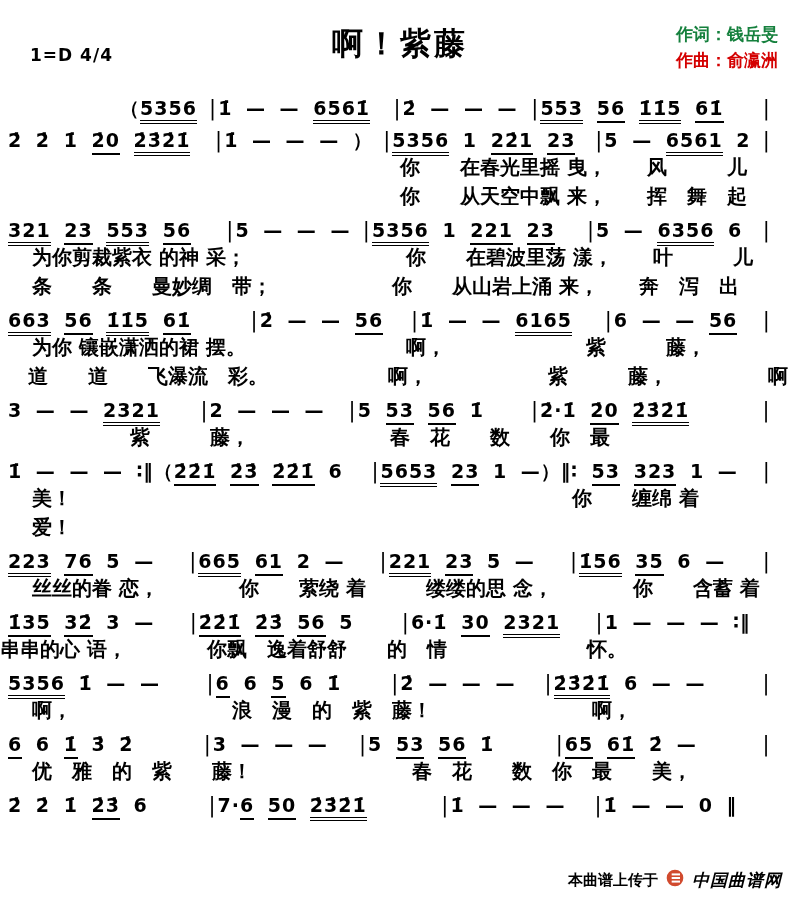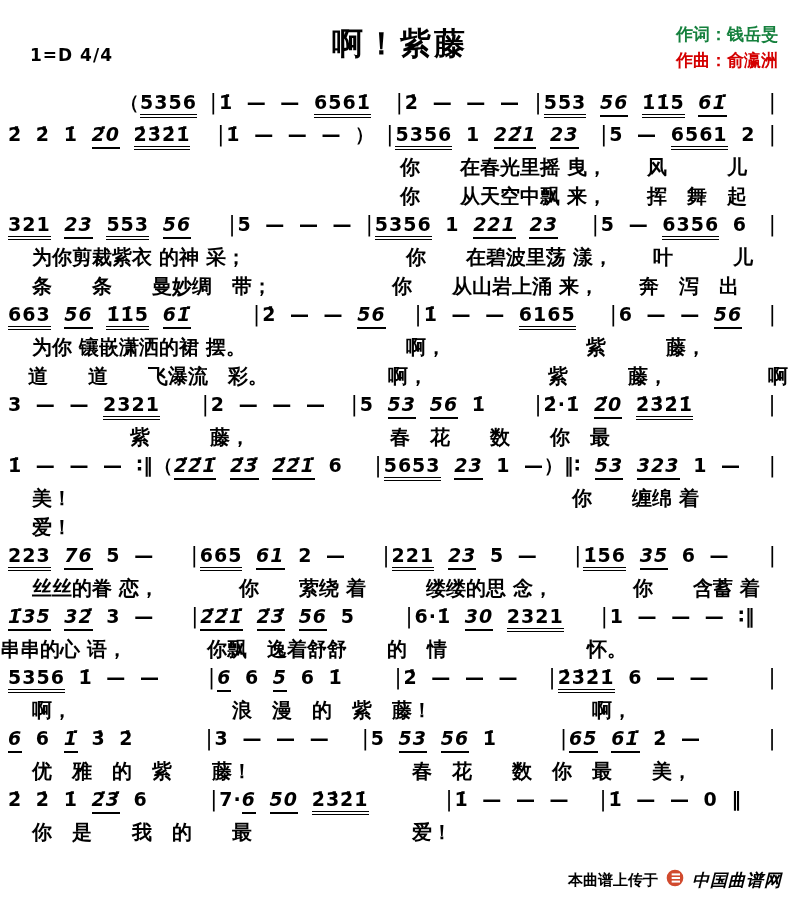--- a/index.html
+++ b/index.html
@@ -24,34 +24,34 @@
   }
   .credits{
     position:absolute;right:22px;top:18px;
     font-size:17px;font-weight:bold;line-height:1.55;
     text-align:left;
   }
   
   .score{padding-top:4px;}
   .row{white-space:pre;}
   .row.notation{
-    display:flex;align-items:flex-start;
+    display:flex;align-items:flex-end;
     font-weight:bold;font-size:19px;
     height:32px;line-height:26px;
     letter-spacing:1px;word-spacing:6px;
-    padding-right:22px;box-sizing:border-box;
+    padding-right:28px;box-sizing:border-box;
   }
   .row.lyric{
     font-weight:bold;font-size:20px;
     height:29px;line-height:29px;
     letter-spacing:0;
   }
   .measure{white-space:pre;flex-shrink:1;min-width:0;}
   .bar{font-weight:normal;font-size:21px;flex-grow:0;padding:0 1px;}
-  .u1{border-bottom:2px solid #000;padding-bottom:2px;font-style:italic;}
+  .u1{border-bottom:2px solid #000;padding-bottom:2px;}
   .u2{border-bottom:4px double #000;padding-bottom:1px;}
   
   .footer{
     position:absolute;right:18px;bottom:8px;
     display:flex;align-items:center;gap:7px;
     font-size:15px;font-weight:bold;
   }
   .site-name{font-size:17px;font-style:italic;letter-spacing:1px;}
 </style>
 </head>
@@ -86,21 +86,20 @@
       <div class="row lyric" style="padding-left: 32px;">爱！</div>
       <div class="row notation" style="padding-left: 8px;"><span class="measure" style="flex-grow: 14;"><span class="u2">223</span> <span class="u1">76</span> 5 —</span><span class="bar">|</span><span class="measure" style="flex-grow: 14;"><span class="u2">665</span> <span class="u1">61</span> 2 —</span><span class="bar">|</span><span class="measure" style="flex-grow: 14;"><span class="u2">221</span> <span class="u1">23</span> 5 —</span><span class="bar">|</span><span class="measure" style="flex-grow: 15;"><span class="u2">1̇56</span> <span class="u1">35</span> 6 —</span><span class="bar">|</span><span class="measure" style="flex-grow: 0.1;"></span></div>
       <div class="row lyric" style="padding-left: 32px;">丝丝的眷 恋，　　　　你　　萦绕 着　　　缕缕的思 念，　　　　你　　含蓄 着</div>
       <div class="row notation" style="padding-left: 8px;"><span class="measure" style="flex-grow: 16;"><span class="u1">1̇35</span> <span class="u1">32̇</span> 3 —</span><span class="bar">|</span><span class="measure" style="flex-grow: 22;"><span class="u1">2̇2̇1̇</span> <span class="u1">2̇3̇</span> <span class="u1">56</span> 5</span><span class="bar">|</span><span class="measure" style="flex-grow: 16;">6·1̇ <span class="u1">30</span> <span class="u2">2321</span></span><span class="bar">|</span><span class="measure" style="flex-grow: 10;">1 — — — ∶‖</span></div>
       <div class="row lyric" style="">串串的心 语，　　　　你飘　逸着舒舒　　的　情　　　　　　　怀。</div>
       <div class="row notation" style="padding-left: 8px;"><span class="measure" style="flex-grow: 13;"><span class="u2">5356</span> 1̇ — —</span><span class="bar">|</span><span class="measure" style="flex-grow: 14;"><span class="u1">6</span> 6 <span class="u1">5</span> 6 1̇</span><span class="bar">|</span><span class="measure" style="flex-grow: 8;">2̇ — — —</span><span class="bar">|</span><span class="measure" style="flex-grow: 16;"><span class="u2">2̇3̇2̇1̇</span> 6 — —</span><span class="bar">|</span><span class="measure" style="flex-grow: 0.1;"></span></div>
       <div class="row lyric" style="padding-left: 32px;">啊，　　　　　　　　浪　漫　的　紫　藤！　　　　　　　　啊，</div>
       <div class="row notation" style="padding-left: 8px;"><span class="measure" style="flex-grow: 16;"><span class="u1">6</span> 6 <span class="u1">1̇</span> 3̇ 2̇</span><span class="bar">|</span><span class="measure" style="flex-grow: 7;">3 — — —</span><span class="bar">|</span><span class="measure" style="flex-grow: 14;">5 <span class="u1">53</span> <span class="u1">56</span> 1̇</span><span class="bar">|</span><span class="measure" style="flex-grow: 15;"><span class="u1">65</span> <span class="u1">61̇</span> 2̇ —</span><span class="bar">|</span><span class="measure" style="flex-grow: 0.1;"></span></div>
       <div class="row lyric" style="padding-left: 32px;">优　雅　的　紫　　藤！　　　　　　　　春　花　　数　你　最　　美，</div>
       <div class="row notation" style="padding-left: 8px;"><span class="measure" style="flex-grow: 17;">2̇ 2̇ 1̇ <span class="u1">2̇3̇</span> 6</span><span class="bar">|</span><span class="measure" style="flex-grow: 21;">7·<span class="u1">6</span> <span class="u1">50</span> <span class="u2">2̇3̇2̇1̇</span></span><span class="bar">|</span><span class="measure" style="flex-grow: 8;">1̇ — — —</span><span class="bar">|</span><span class="measure" style="flex-grow: 10;">1̇ — — 0 ‖</span></div>
-      <div class="row lyric" style="padding-left: 32px;">你　是　　我　的　　最　　　　　　　　爱！</div>
     </div>
 
   <div class="footer">
     <span>本曲谱上传于</span>
     <span class="logo-icon">
       <svg width="20" height="20" viewBox="0 0 24 24" aria-hidden="true">
         <circle cx="12" cy="12" r="10" id="logo-circle" fill="#d14a2e"></circle>
         <rect x="8" y="6.5" width="10" height="2.4" fill="#fff"></rect>
         <rect x="8" y="10.8" width="10" height="2.4" fill="#fff"></rect>
         <rect x="8" y="15.1" width="10" height="2.4" fill="#fff"></rect>

